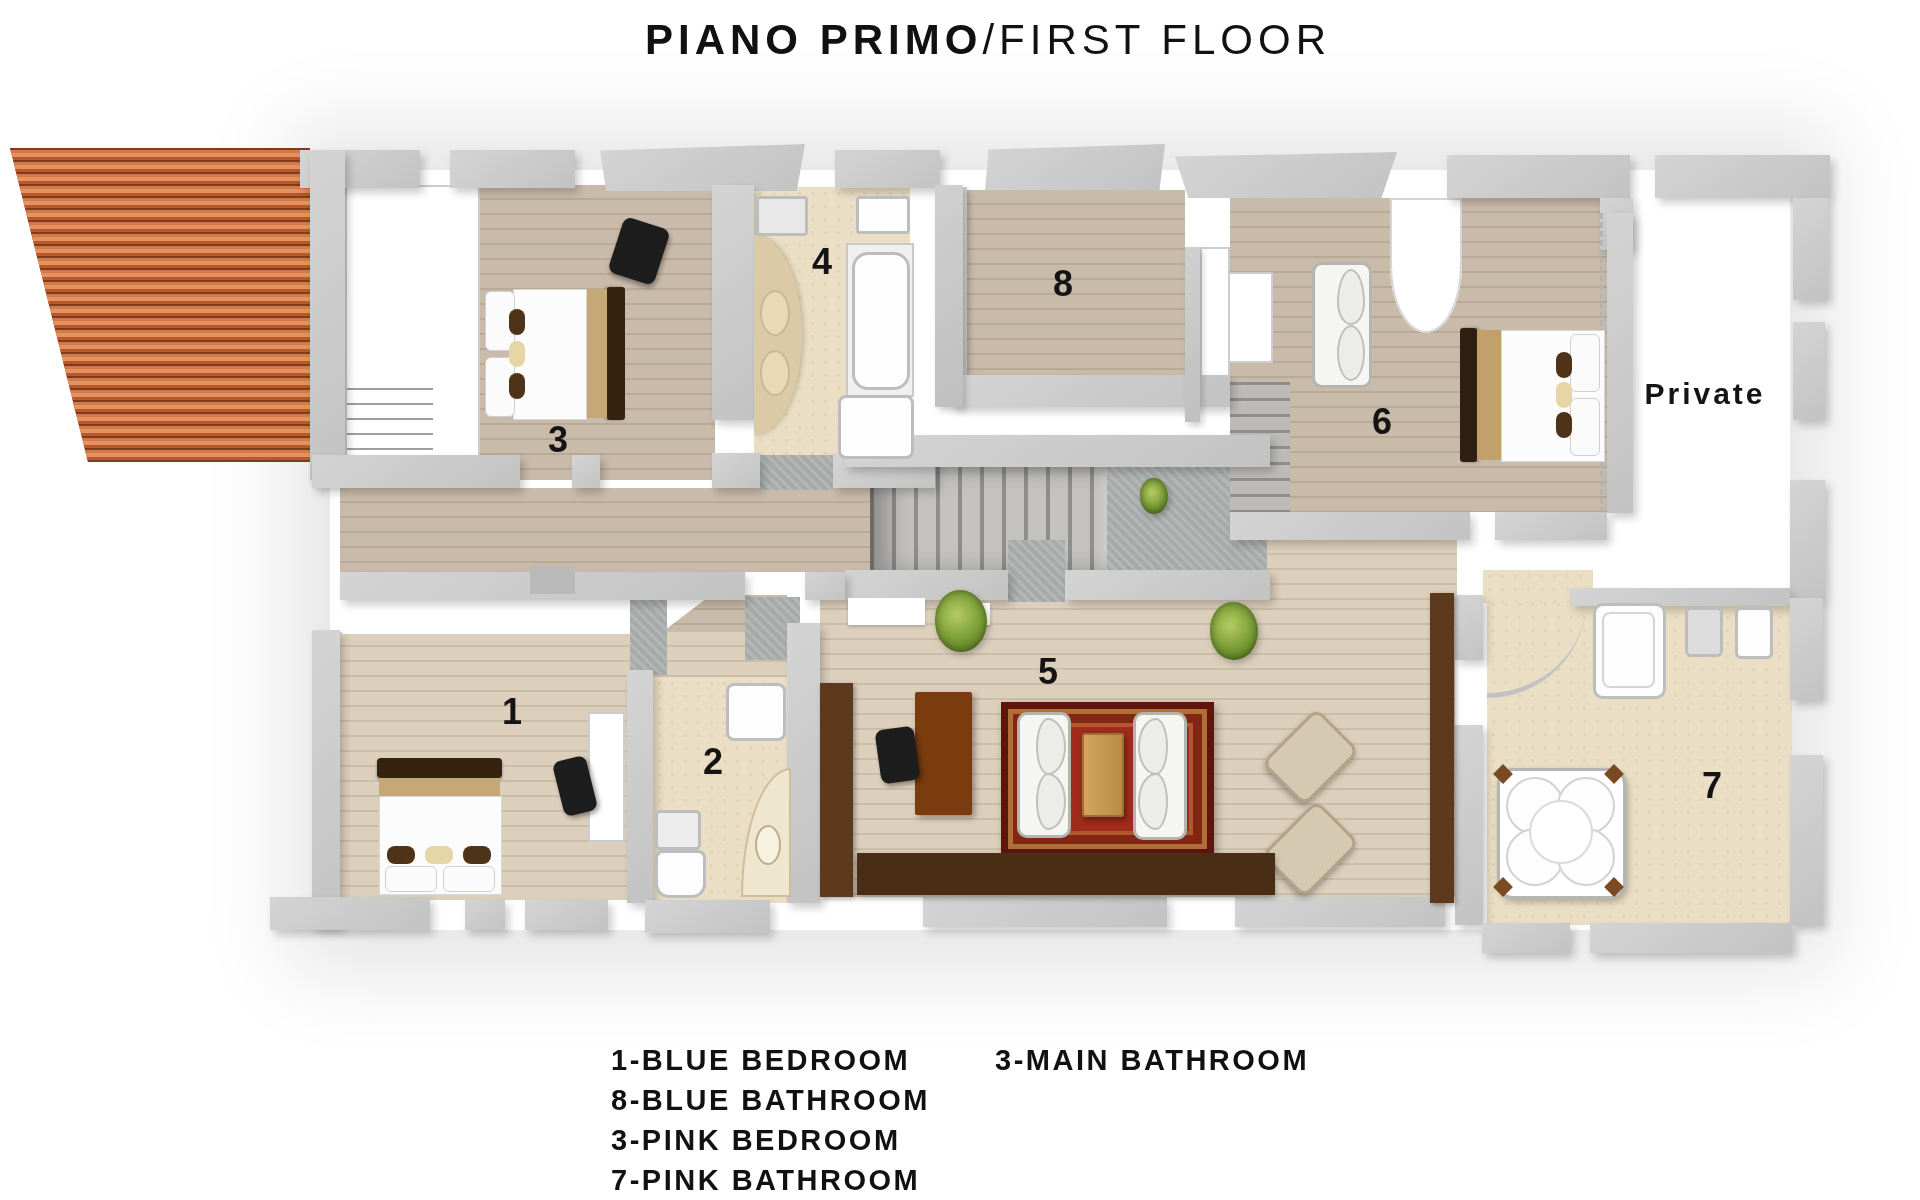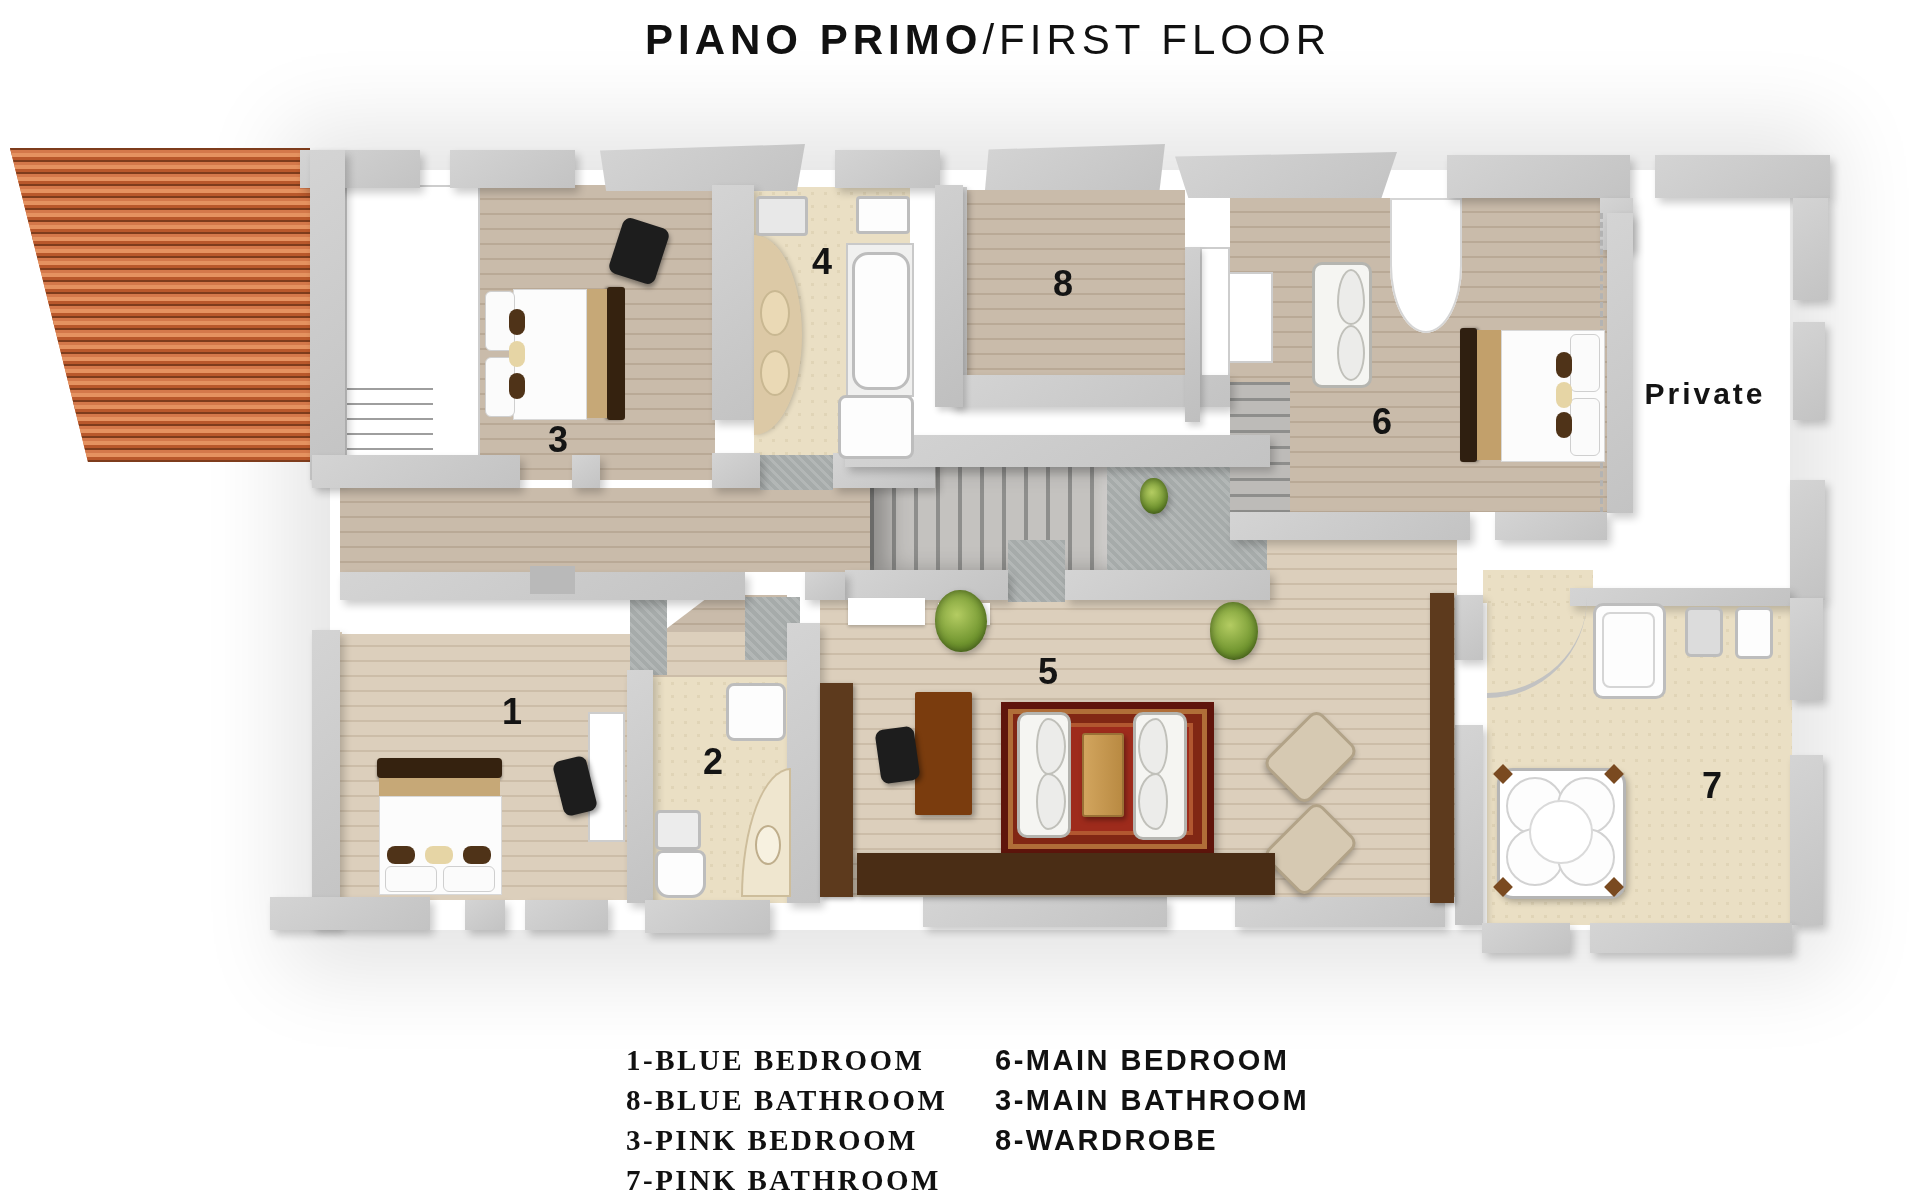--- a/index.html
+++ b/index.html
@@ -235,25 +235,23 @@
   <div class="abs label" style="left:512px;top:712px;">1</div>
   <div class="abs label" style="left:713px;top:762px;">2</div>
   <div class="abs label" style="left:558px;top:440px;">3</div>
   <div class="abs label" style="left:822px;top:262px;">4</div>
   <div class="abs label" style="left:1048px;top:672px;">5</div>
   <div class="abs label" style="left:1382px;top:422px;">6</div>
   <div class="abs label" style="left:1712px;top:786px;">7</div>
   <div class="abs label" style="left:1063px;top:284px;">8</div>
   <div class="abs private" style="left:1705px;top:394px;">Private</div>
 
-  <div class="abs legend-col" style="left:626px;top:1040px;font-family:Liberation Serif, serif;">
+  <div class="abs legend-col" style="left:611px;top:1040px;">
     <div>1-BLUE BEDROOM</div>
     <div>8-BLUE BATHROOM</div>
     <div>3-PINK BEDROOM</div>
     <div>7-PINK BATHROOM</div>
   </div>
   <div class="abs legend-col" style="left:995px;top:1040px;">
-    <div>6-MAIN BEDROOM</div>
     <div>3-MAIN BATHROOM</div>
-    <div>8-WARDROBE</div>
   </div>
 
 </div>
 
 </body></html>

